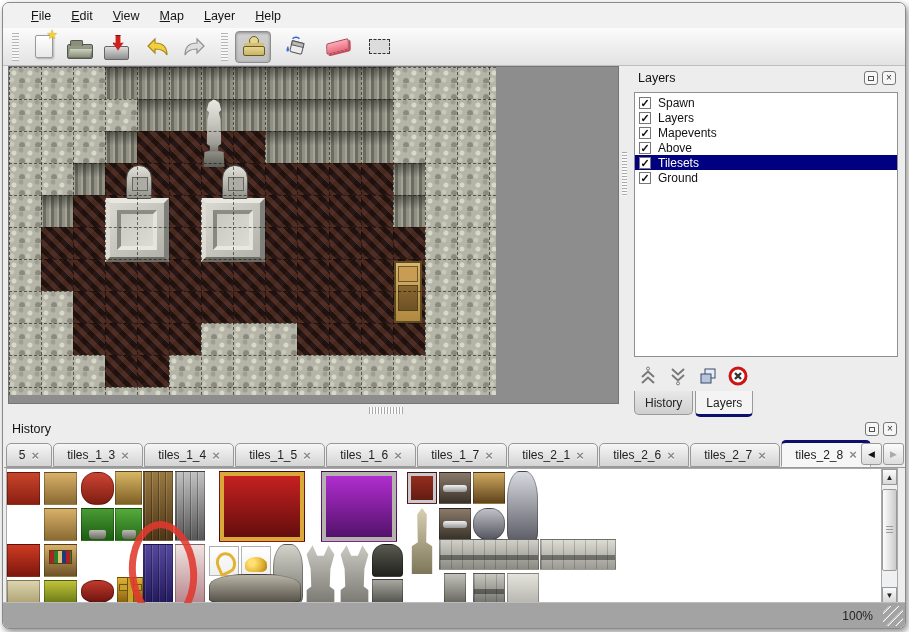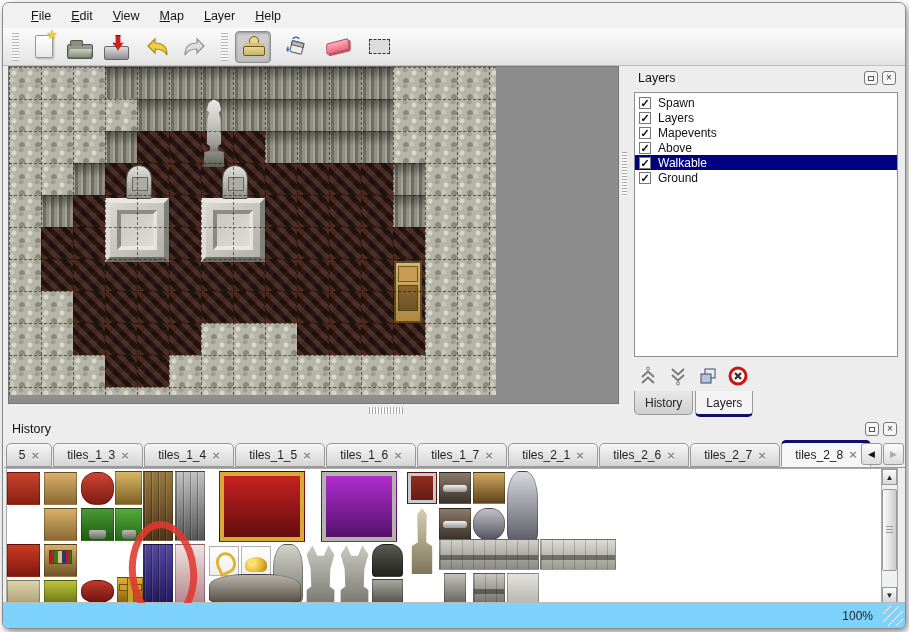--- a/index.html
+++ b/index.html
@@ -131,21 +131,21 @@
     transform:rotate(-5deg); opacity:.88; pointer-events:none; z-index:5; }
   .ts-scrollbar{ width:17px; background:#eef0f2; border:1px solid #aaa; position:relative; }
   .sb-btn{ position:absolute; left:0; width:15px; height:16px; border:1px solid #999; background:linear-gradient(#fbfbfb,#d8d8d8);
     font-size:8px; color:#222; display:flex; align-items:center; justify-content:center; }
   .sb-btn.up{ top:0; }
   .sb-btn.down{ bottom:0; }
   .sb-thumb{ position:absolute; left:0; top:20px; width:15px; height:82px; border:1px solid #999; border-radius:2px; background:linear-gradient(90deg,#fdfdfd,#cbcbcb); }
   .sb-thumb::after{ content:""; position:absolute; left:3px; right:3px; top:36px; height:7px; background:repeating-linear-gradient(180deg,#9a9a9a 0 1px,rgba(0,0,0,0) 1px 3px); }
 
   
-  .statusbar{ position:absolute; left:0; bottom:0; width:100%; height:26px; background:#7dd3fc; border-top:1px solid #bbb; }
+  .statusbar{ position:absolute; left:0; bottom:0; width:100%; height:26px; background:#a3a3a3; border-top:1px solid #bbb; }
   .zoom-level{ position:absolute; right:32px; top:6px; font-size:12px; color:#222; }
   .resize-grip{ position:absolute; right:2px; bottom:2px; width:20px; height:20px;
     background:repeating-linear-gradient(135deg,rgba(0,0,0,0) 0 4px,#c0c0c0 4px 5px,#f8f8f8 5px 6px); }
 </style>
 </head>
 <body>
 
 <div class="window">
 
   <div class="menubar">
@@ -445,21 +445,21 @@
         <div class="layer-row">
           <span class="checkbox">✓</span>
           <span>Mapevents</span>
         </div>
         <div class="layer-row">
           <span class="checkbox">✓</span>
           <span>Above</span>
         </div>
         <div class="layer-row selected">
           <span class="checkbox">✓</span>
-          <span>Walkable</span>
+          <span>Tilesets</span>
         </div>
         <div class="layer-row">
           <span class="checkbox">✓</span>
           <span>Ground</span>
         </div>
       </div>
     <div class="layer-btns">
       <button class="lbtn">
         <svg width="20" height="20" viewBox="0 0 20 20">
           <circle cx="10" cy="2.6" r="1.5" fill="none" stroke="#7a7a7a"></circle>

